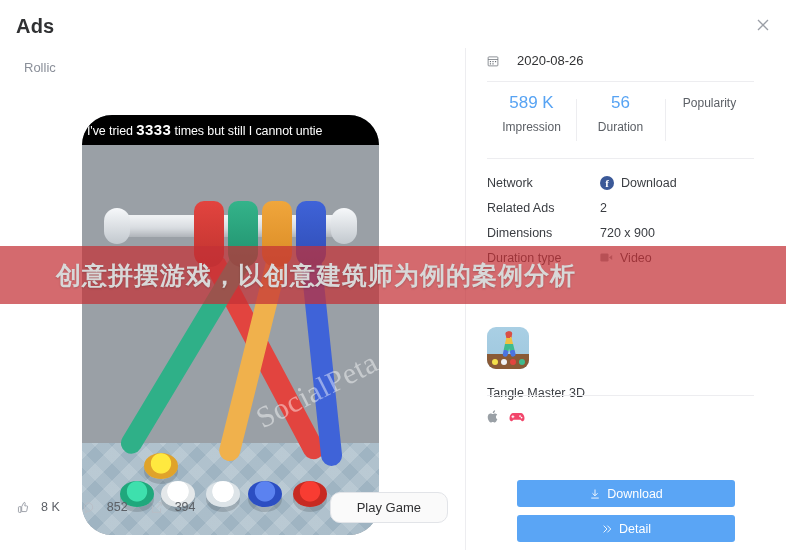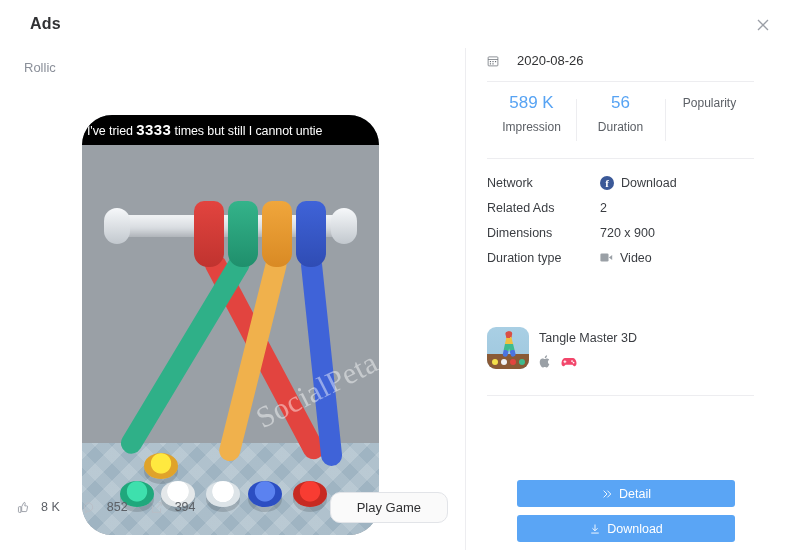--- a/index.html
+++ b/index.html
@@ -15,23 +15,22 @@
     background: #ffffff;
   }
 
   
   .header {
     position: absolute; left: 0; top: 0;
     width: 786px; height: 48px;
   }
   .header-title {
     position: absolute; left: 16px; top: 15px;
-    font-size: 16px; font-weight: bold; color: #303133;
+    font-size: 20px; font-weight: bold; color: #303133;
     letter-spacing: .2px;
-    margin-left: 14px;
   }
   .close-btn {
     position: absolute; right: 14px; top: 16px;
     width: 18px; height: 18px;
     cursor: pointer;
   }
   .close-btn svg { display: block; }
 
   
   .left-panel {
@@ -191,21 +190,21 @@
   .fb-icon {
     width: 14px; height: 14px; border-radius: 50%;
     background: #3b5998; color: #fff;
     font-family: "Liberation Serif", serif;
     font-size: 11px; font-weight: bold;
     line-height: 14px; text-align: center;
   }
 
   .app-row {
     position: absolute; left: 21px; top: 279px;
-    display: flex; align-items: flex-end; gap: 10px;
+    display: flex; align-items: flex-start; gap: 16px; flex-direction: column;
   }
   .app-icon {
     width: 42px; height: 42px; border-radius: 9px;
     overflow: hidden; position: relative;
     background: linear-gradient(#a9cfe4, #9ec7de);
     flex: none;
   }
   .app-icon .ground {
     position: absolute; left: 0; bottom: 0; width: 100%; height: 15px;
     background: #8a5a36;
@@ -418,28 +417,31 @@
           </svg>
         </div>
       </div>
     </div>
 
     <div class="hr h3"></div>
 
     <div class="actions">
       <button class="btn">
         <svg width="12" height="12" viewBox="0 0 16 16">
+          <path d="M8 2v8M4.6 7 8 10.4 11.4 7M3 13.4h10" fill="none" stroke="#fff" stroke-width="1.2"></path>
+        </svg>
+        <span>Download</span>
+      </button>
+      <button class="btn">
+        <svg width="12" height="12" viewBox="0 0 16 16">
           <path d="M3.5 3.5 8 8l-4.5 4.5M8.5 3.5 13 8l-4.5 4.5" fill="none" stroke="#fff" stroke-width="1.2"></path>
         </svg>
         <span>Detail</span>
       </button>
-      <button class="btn">
-        <svg width="12" height="12" viewBox="0 0 16 16">
-          <path d="M8 2v8M4.6 7 8 10.4 11.4 7M3 13.4h10" fill="none" stroke="#fff" stroke-width="1.2"></path>
-        </svg>
-        <span>Download</span>
-      </button>
 
     </div>
   </div>
 
+  <div class="overlay-banner">
+    <div class="overlay-text">创意拼摆游戏，以创意建筑师为例的案例分析</div>
+  </div>
 
 </div>
 
 </body></html>

